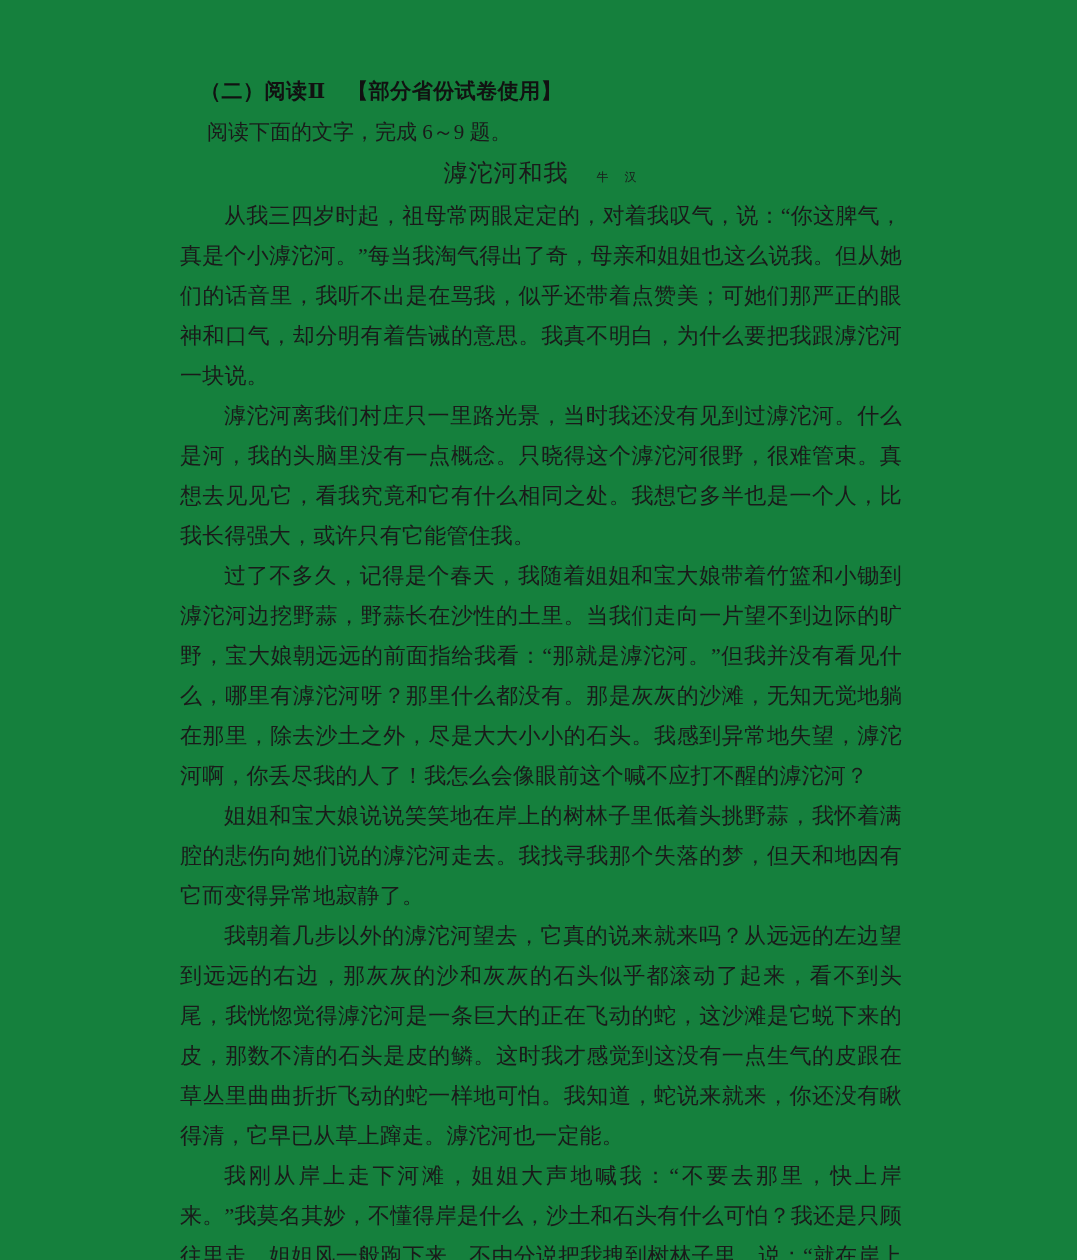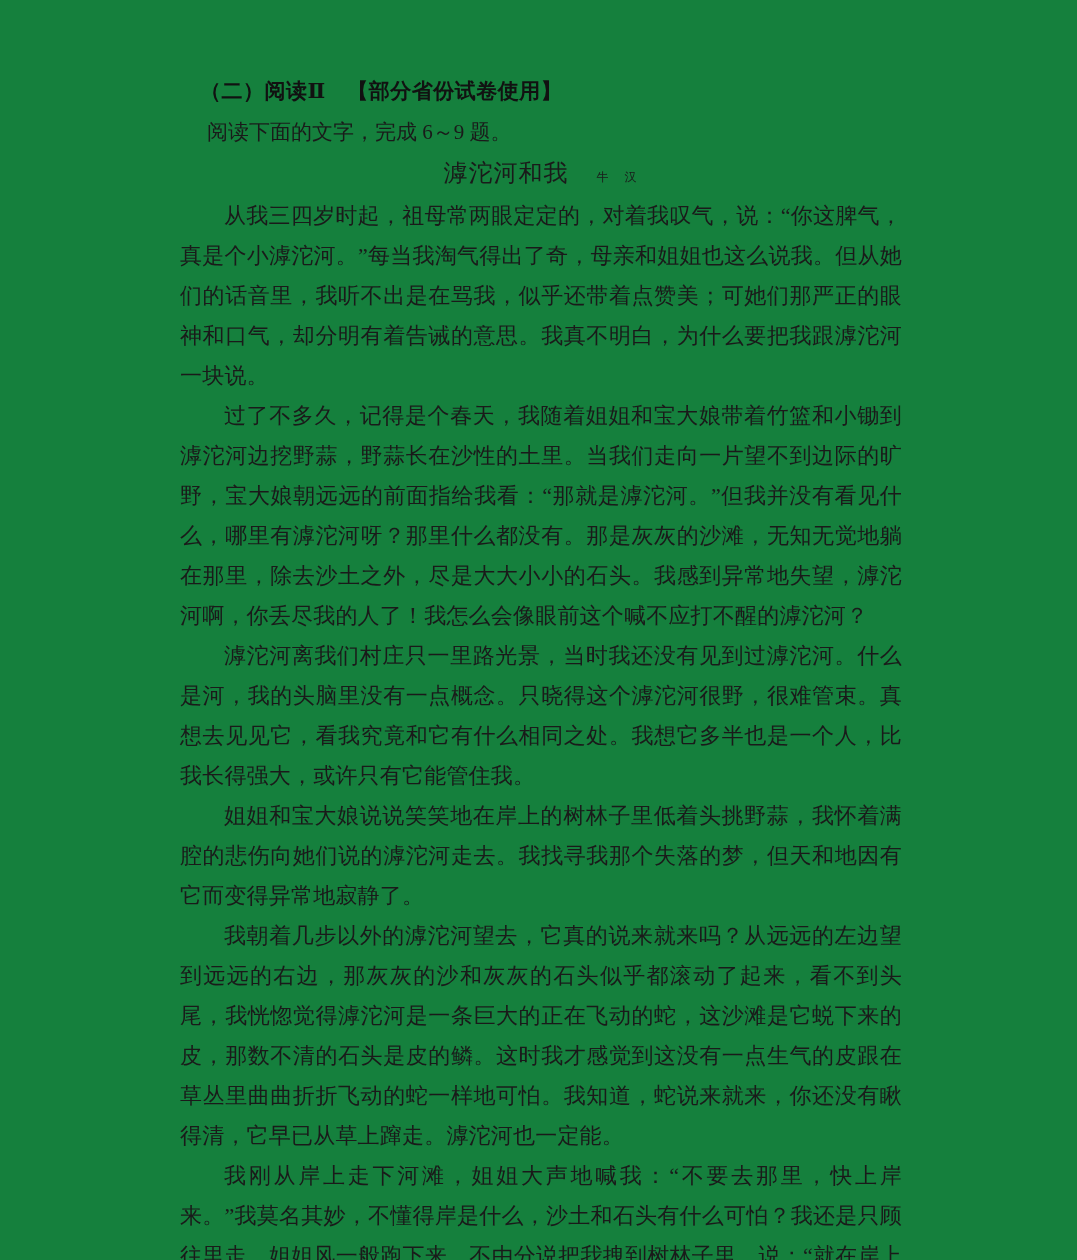--- a/index.html
+++ b/index.html
@@ -72,22 +72,22 @@
 
     <p class="instruction">阅读下面的文字，完成 6～9 题。</p>
 
     <div class="title-line">
       <span class="article-title">滹沱河和我</span>
       <span class="article-author">牛　汉</span>
     </div>
 
     <div class="article-body">
       <p>从我三四岁时起，祖母常两眼定定的，对着我叹气，说：“你这脾气，真是个小滹沱河。”每当我淘气得出了奇，母亲和姐姐也这么说我。但从她们的话音里，我听不出是在骂我，似乎还带着点赞美；可她们那严正的眼神和口气，却分明有着告诫的意思。我真不明白，为什么要把我跟滹沱河一块说。</p>
+      <p>滹沱河离我们村庄只一里路光景，当时我还没有见到过滹沱河。什么是河，我的头脑里没有一点概念。只晓得这个滹沱河很野，很难管束。真想去见见它，看我究竟和它有什么相同之处。我想它多半也是一个人，比我长得强大，或许只有它能管住我。</p>
       <p>过了不多久，记得是个春天，我随着姐姐和宝大娘带着竹篮和小锄到滹沱河边挖野蒜，野蒜长在沙性的土里。当我们走向一片望不到边际的旷野，宝大娘朝远远的前面指给我看：“那就是滹沱河。”但我并没有看见什么，哪里有滹沱河呀？那里什么都没有。那是灰灰的沙滩，无知无觉地躺在那里，除去沙土之外，尽是大大小小的石头。我感到异常地失望，滹沱河啊，你丢尽我的人了！我怎么会像眼前这个喊不应打不醒的滹沱河？</p>
-      <p>滹沱河离我们村庄只一里路光景，当时我还没有见到过滹沱河。什么是河，我的头脑里没有一点概念。只晓得这个滹沱河很野，很难管束。真想去见见它，看我究竟和它有什么相同之处。我想它多半也是一个人，比我长得强大，或许只有它能管住我。</p>
       <p>姐姐和宝大娘说说笑笑地在岸上的树林子里低着头挑野蒜，我怀着满腔的悲伤向她们说的滹沱河走去。我找寻我那个失落的梦，但天和地因有它而变得异常地寂静了。</p>
       <p>我朝着几步以外的滹沱河望去，它真的说来就来吗？从远远的左边望到远远的右边，那灰灰的沙和灰灰的石头似乎都滚动了起来，看不到头尾，我恍惚觉得滹沱河是一条巨大的正在飞动的蛇，这沙滩是它蜕下来的皮，那数不清的石头是皮的鳞。这时我才感觉到这没有一点生气的皮跟在草丛里曲曲折折飞动的蛇一样地可怕。我知道，蛇说来就来，你还没有瞅得清，它早已从草上蹿走。滹沱河也一定能。</p>
       <p>我刚从岸上走下河滩，姐姐大声地喊我：“不要去那里，快上岸来。”我莫名其妙，不懂得岸是什么，沙土和石头有什么可怕？我还是只顾往里走。姐姐风一般跑下来，不由分说把我拽到树林子里，说：“就在岸上待着，不要下去，大水会把你冲走。”我瞪起眼睛问姐姐：“哪里有大水？”姐姐对我说：“有，说来就来！”</p>
       <p>算起来是 1929 年的秋天，我已在村里小学校读一年级。一天，窗户才透亮，我梦醒似的睁开了眼，仿佛被谁猛推一下，我首先感到了一种大到似乎听不见的声音，它应当是声音，但天和地因有它而变得异常地寂静了：一切已知的和熟悉的声音都被它吞没了。我问祖母：“这是什么动静？”祖母小声说：“大河发水了。”大河就是滹沱河。我一</p>
     </div>
 
   </div>
 </div>
 
 </body></html>

